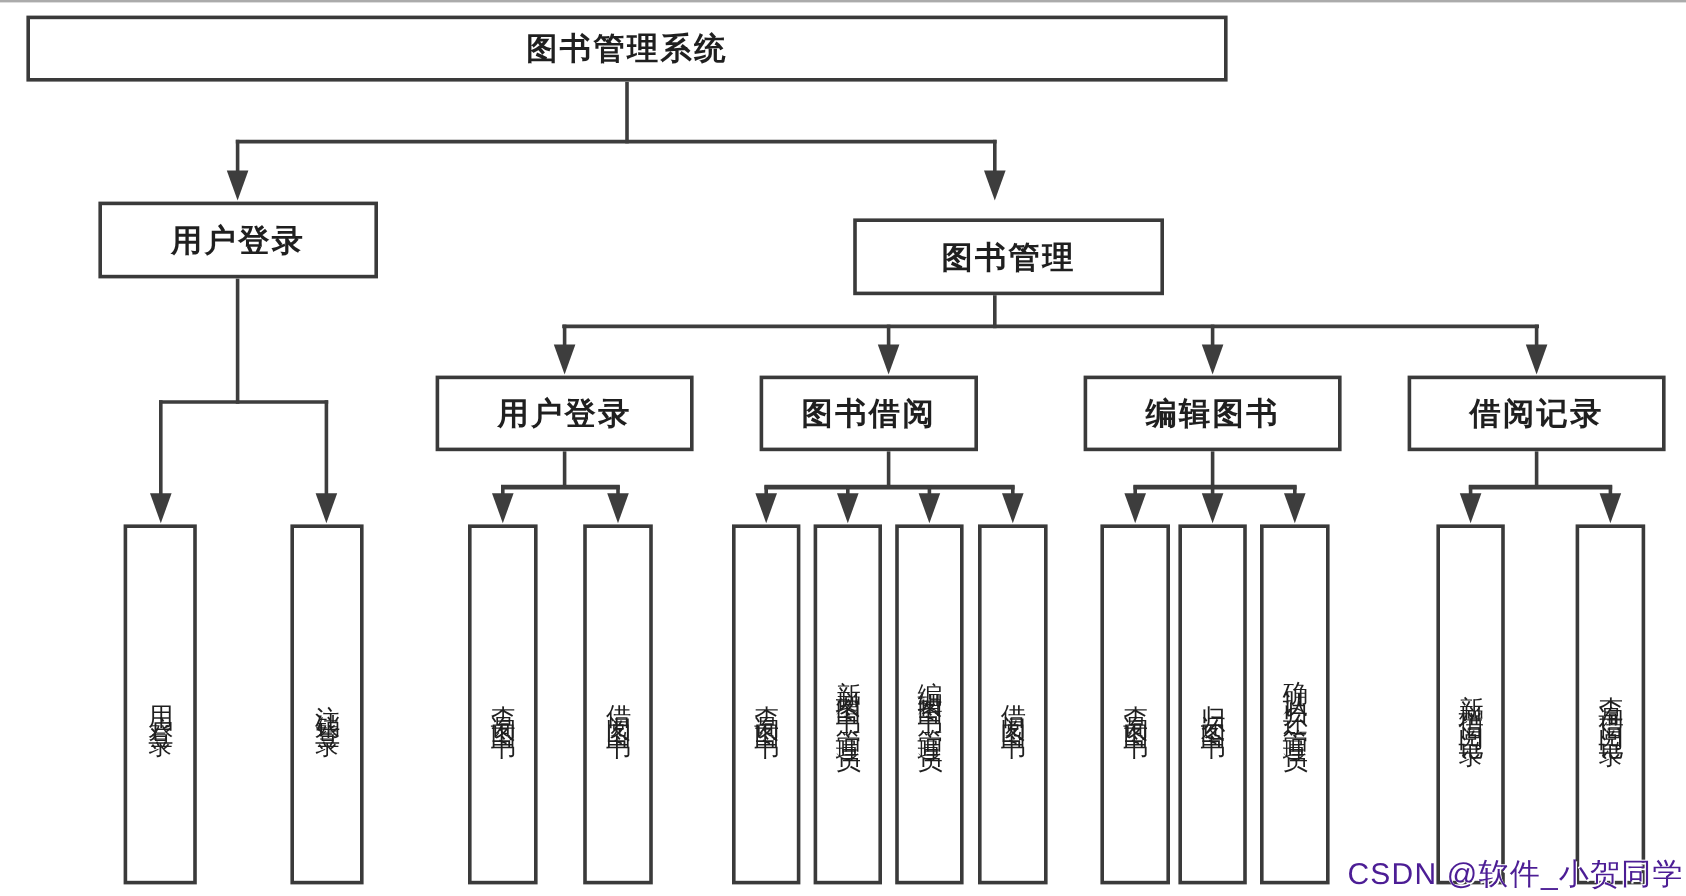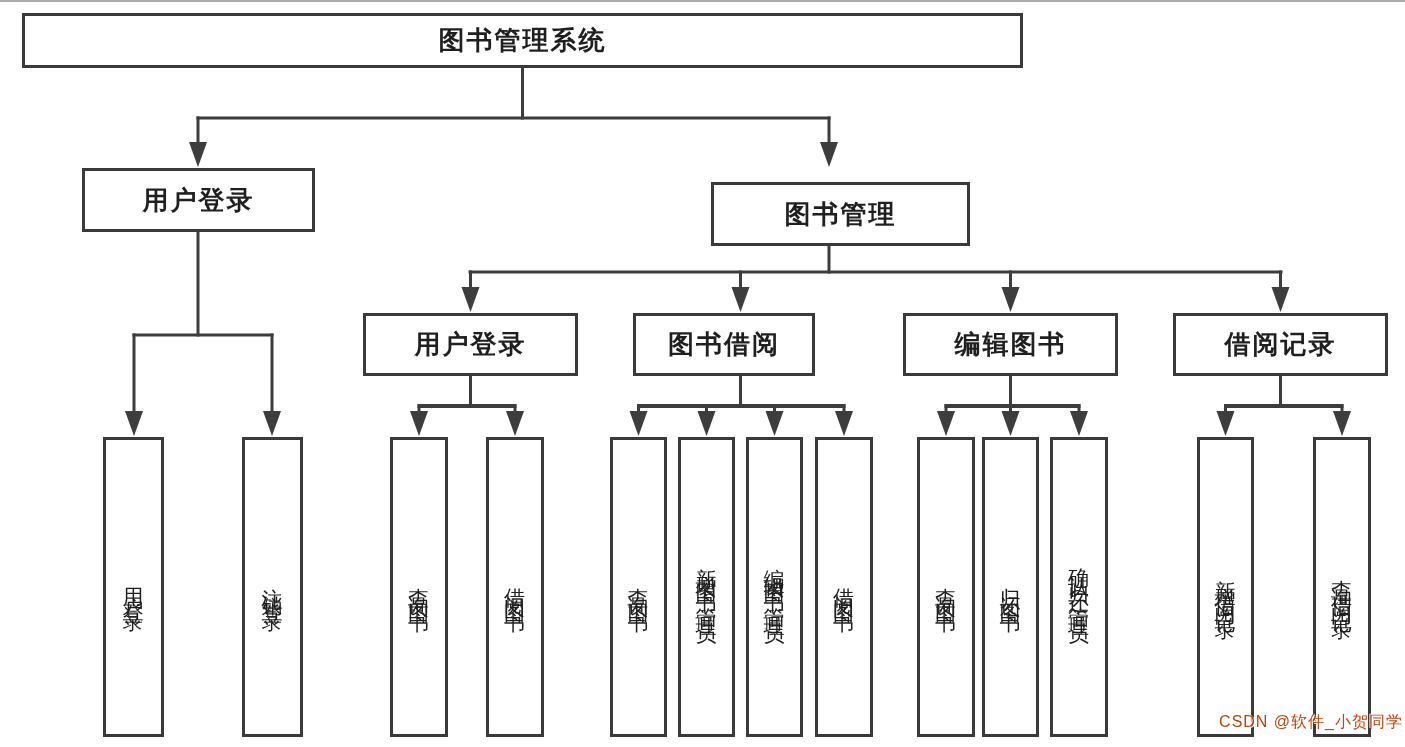--- a/index.html
+++ b/index.html
@@ -36,22 +36,22 @@
   .box.v span{
     writing-mode:vertical-lr;
     font-size:21px;
     letter-spacing:8px;
     line-height:1;
   }
   .watermark{
     position:absolute;
     right:2px;top:712px;
     z-index:2;
-    font-size:16px;
-    color:#c2410c;
+    font-size:25px;
+    color:#4c1d95;
     letter-spacing:1px;
     white-space:nowrap;
     text-shadow:1px 1px 0 #ffffff,-1px -1px 0 #ffffff;
   }
 </style>
 </head>
 <body>
 
 <div class="canvas">
 

